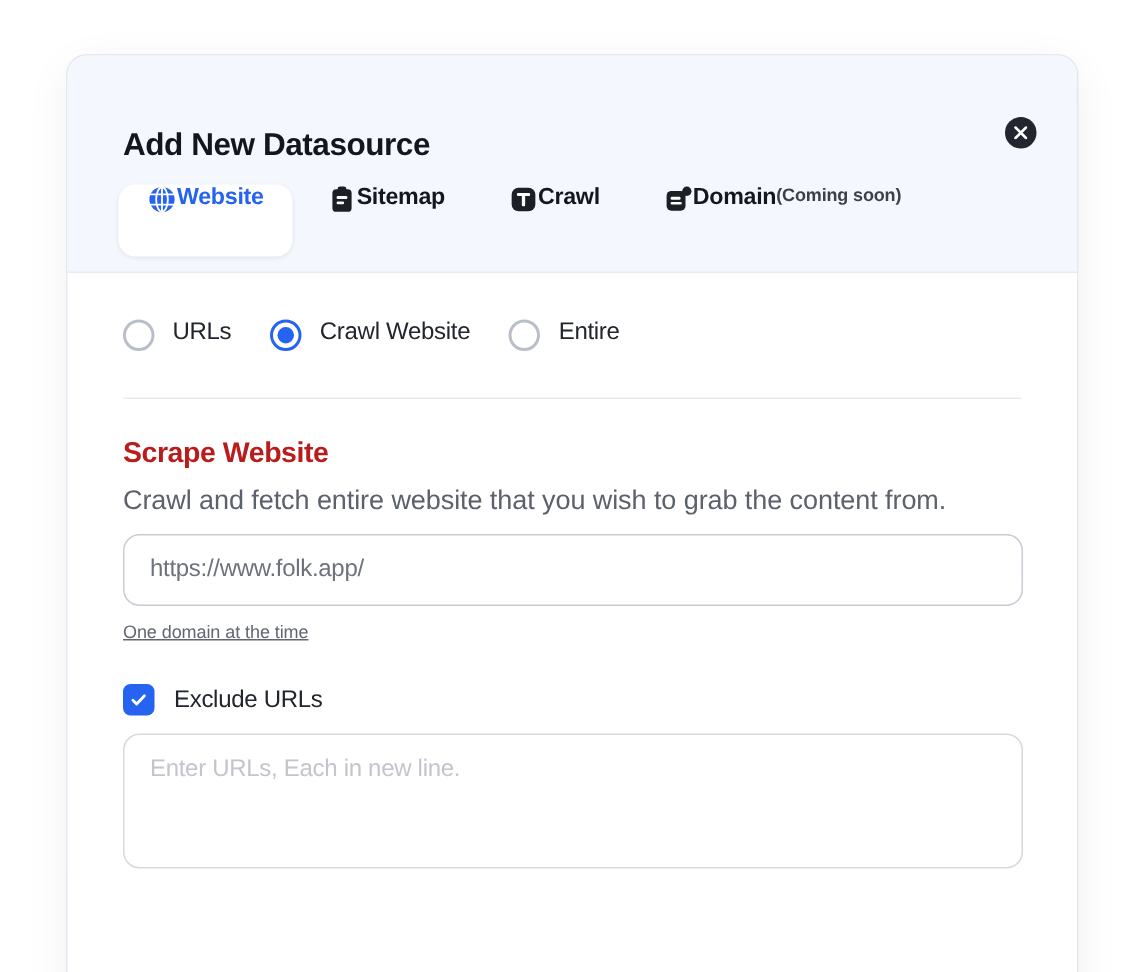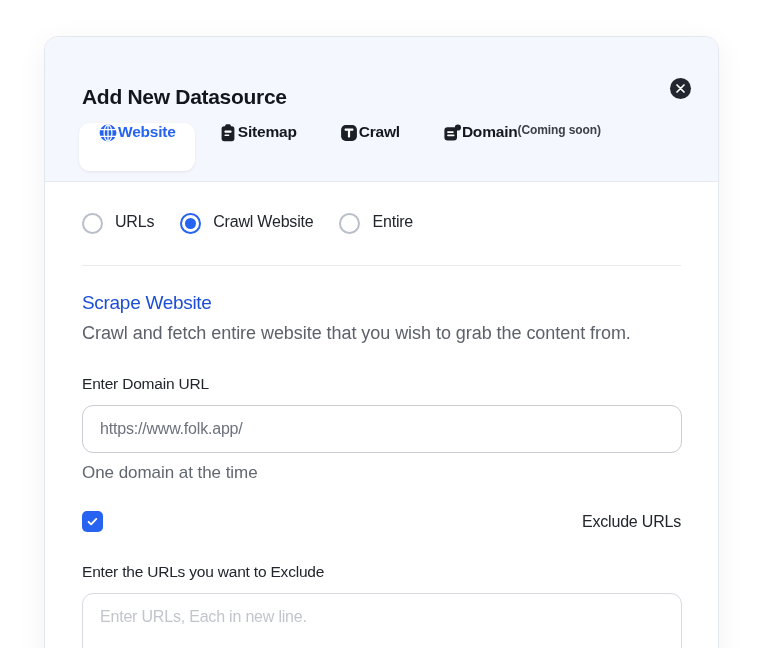--- a/index.html
+++ b/index.html
@@ -159,22 +159,22 @@
   .divider {
     height: 1px;
     background: #e9eaee;
     margin-top: 31px;
   }
 
   
   .section-title {
     margin-top: 26px;
     font-size: 19px;
-    font-weight: 400;
-    color: #1d4ed8;
+    font-weight: 700;
+    color: #b91c1c;
     letter-spacing: -0.3px;
   }
   .section-subtitle {
     margin-top: 9px;
     font-size: 18px;
     color: #5c616b;
     letter-spacing: -0.05px;
   }
 
   
@@ -197,33 +197,33 @@
     font-family: inherit;
     font-size: 16px;
     color: #737373;
     letter-spacing: -0.2px;
     outline: none;
   }
   .text-input::placeholder { color: #6d727c; }
 
   .field-hint {
     margin-top: 10px;
-    font-size: 17px;
+    font-size: 12px;
     color: #62666f;
     letter-spacing: -0.05px;
+    text-decoration: underline;
   }
 
   
   .checkbox-row {
     display: flex;
     align-items: center;
-    gap: 28px;
+    gap: 13px;
     margin-top: 28px;
     cursor: pointer;
-    justify-content: space-between;
   }
   .checkbox-mark {
     width: 21px;
     height: 21px;
     border-radius: 5px;
     background: #2563f0;
     flex: 0 0 auto;
     display: flex;
     align-items: center;
     justify-content: center;
@@ -342,30 +342,28 @@
         <span class="radio-label">Entire</span>
       </div>
 
     </div>
 
     <div class="divider"></div>
 
     <div class="section-title">Scrape Website</div>
     <div class="section-subtitle">Crawl and fetch entire website that you wish to grab the content from.</div>
 
-    <div class="field-label">Enter Domain URL</div>
     <input class="text-input" type="text" placeholder="https://www.folk.app/" style="">
     <div class="field-hint">One domain at the time</div>
 
     <div class="checkbox-row">
       <span class="checkbox-mark">
         <svg width="13" height="13" viewBox="0 0 13 13">
           <path d="M2.6 6.8 L5.1 9.3 L10.3 3.9" stroke="#ffffff" stroke-width="1.9" fill="none" stroke-linecap="round" stroke-linejoin="round"></path>
         </svg>
       </span>
       <span class="checkbox-label">Exclude URLs</span>
     </div>
 
-    <div class="field-label">Enter the URLs you want to Exclude</div>
     <textarea class="textarea-input" placeholder="Enter URLs, Each in new line." style=""></textarea>
 
   </div>
 </div>
 
 </body></html>

